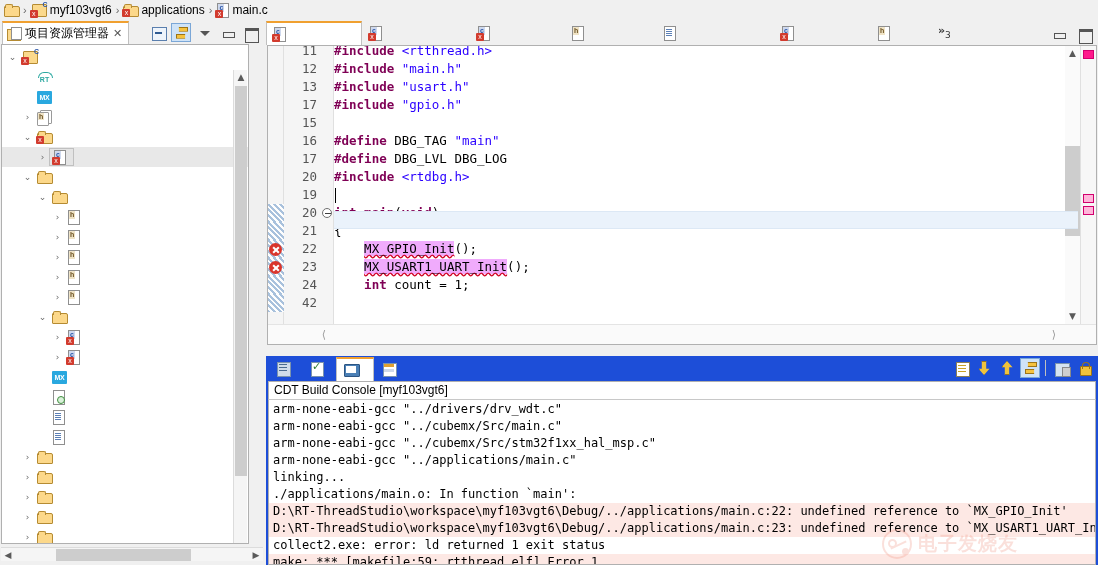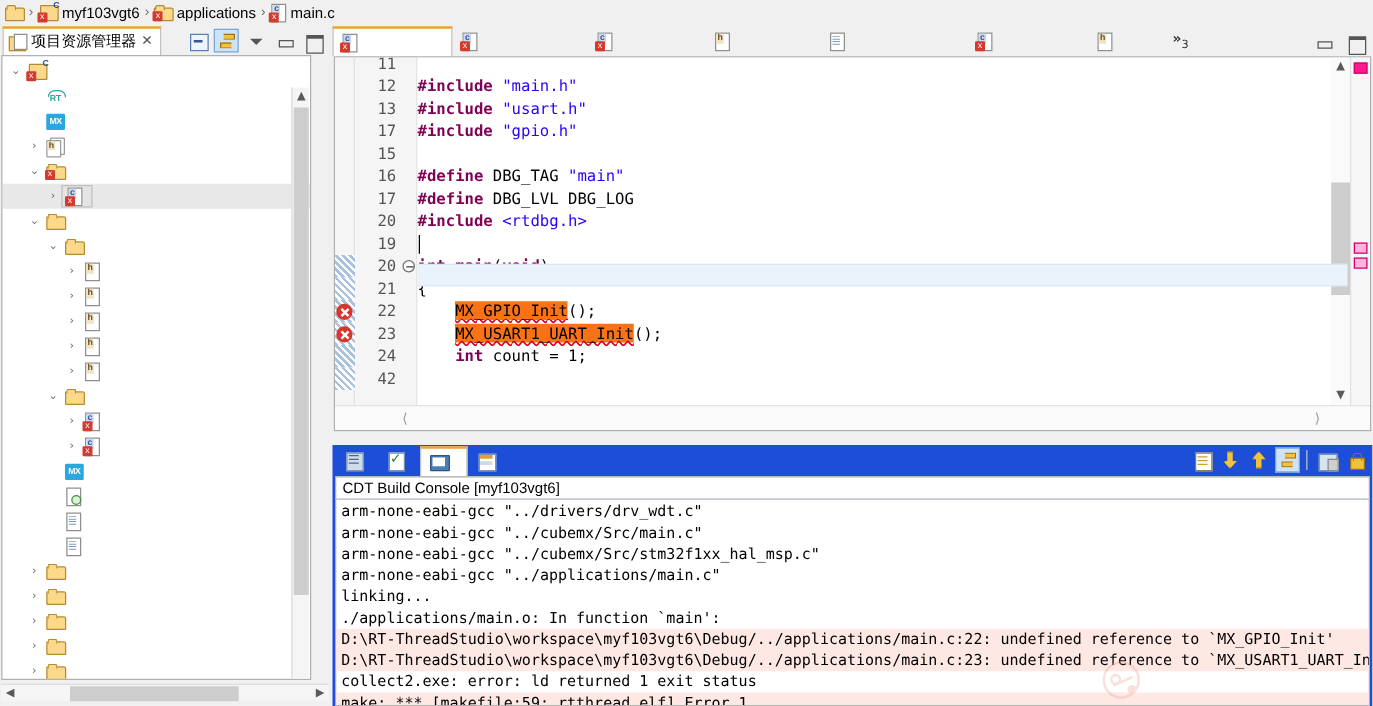--- a/index.html
+++ b/index.html
@@ -310,21 +310,21 @@
   .hl-current {
     position: absolute; left: 66px; right: 18px; height: 18px;
     background: #eaf2fb; border-top: 1px solid #dce8f5; border-bottom: 1px solid #dce8f5;
   }
   .kw { color: #7f0055; font-weight: bold; }
   .pp { color: #7f0055; font-weight: bold; }
   .str { color: #2a00ff; }
   .err-underline {
     text-decoration: underline wavy #d00020;
     text-decoration-skip-ink: none;
-    background: #f97316;
+    background: #f0abfc;
   }
   .marker-err {
     position: absolute; left: 1px; width: 13px; height: 13px;
     border-radius: 50%; background: #d9352c;
   }
   .marker-err::before, .marker-err::after {
     content: ""; position: absolute; left: 2.5px; top: 5.5px;
     width: 8px; height: 2px; background: #fff;
   }
   .marker-err::before { transform: rotate(45deg); }
@@ -899,20 +899,21 @@
           <div class="gnum" style="top: 176px;">21</div>
           <div class="gnum" style="top: 194px;">22</div>
           <div class="gnum" style="top: 212px;">23</div>
           <div class="gnum" style="top: 230px;">24</div>
           <div class="gnum" style="top: 248px;">42</div>
         </div>
       <div class="ed-foldbar" id="ed-foldbar">
           <div class="fold-minus" style="top: 162px;"></div>
         </div>
       <div class="ed-code" id="ed-code">
+          <div class="code-line" style="top: -4px;"><span class="pp">#include</span> <span class="str">&lt;rtthread.h&gt;</span></div>
           <div class="code-line" style="top: 14px;"><span class="pp">#include</span> <span class="str">"main.h"</span></div>
           <div class="code-line" style="top: 32px;"><span class="pp">#include</span> <span class="str">"usart.h"</span></div>
           <div class="code-line" style="top: 50px;"><span class="pp">#include</span> <span class="str">"gpio.h"</span></div>
           <div class="code-line" style="top: 68px;"></div>
           <div class="code-line" style="top: 86px;"><span class="pp">#define</span> DBG_TAG <span class="str">"main"</span></div>
           <div class="code-line" style="top: 104px;"><span class="pp">#define</span> DBG_LVL DBG_LOG </div>
           <div class="code-line" style="top: 122px;"><span class="pp">#include</span> <span class="str">&lt;rtdbg.h&gt;</span></div>
           <div class="code-line" style="top: 140px;"></div>
           <div class="caret" style="top: 142px; left: 1px;"></div>
           <div class="code-line" style="top: 158px;"><span class="kw">int</span> <span class="kw">main</span>(<span class="kw">void</span>)</div>
@@ -990,16 +991,17 @@
         <div class="cs-line" style="top: 69px;">linking...</div>
         <div class="cs-line" style="top: 86px;">./applications/main.o: In function `main':</div>
         <div class="cs-line err" style="top: 103px;">D:\RT-ThreadStudio\workspace\myf103vgt6\Debug/../applications/main.c:22: undefined reference to `MX_GPIO_Init'</div>
         <div class="cs-line err" style="top: 120px;">D:\RT-ThreadStudio\workspace\myf103vgt6\Debug/../applications/main.c:23: undefined reference to `MX_USART1_UART_Init'</div>
         <div class="cs-line" style="top: 137px;">collect2.exe: error: ld returned 1 exit status</div>
         <div class="cs-line err" style="top: 154px;">make: *** [makefile:59: rtthread.elf] Error 1</div>
       </div>
 
     <div class="watermark">
       <span class="wm-logo"></span>
+      <span class="wm-text">电子发烧友</span>
     </div>
   </div>
 
 </div>
 
 </body></html>

